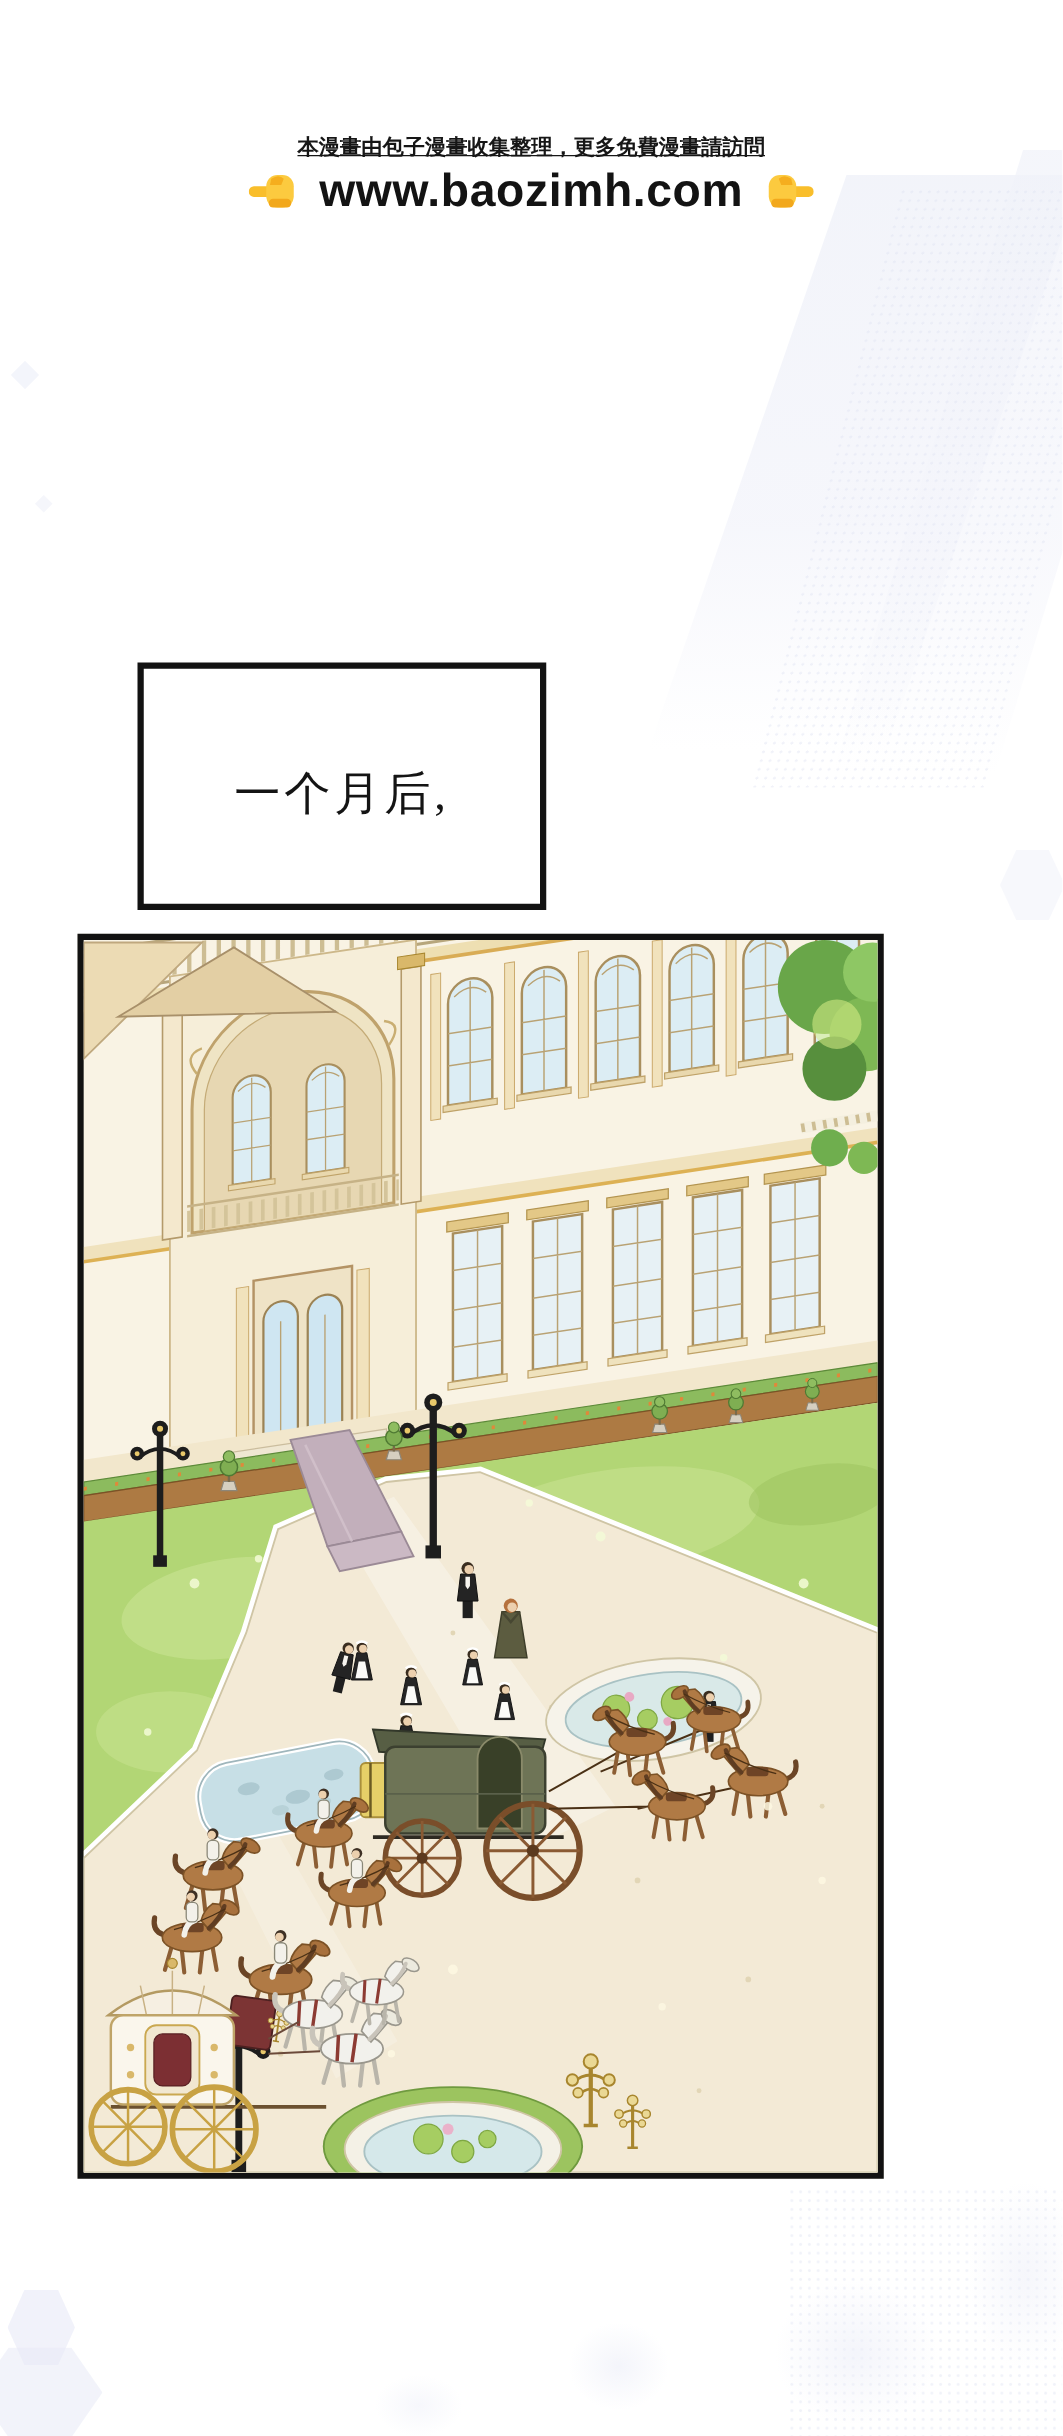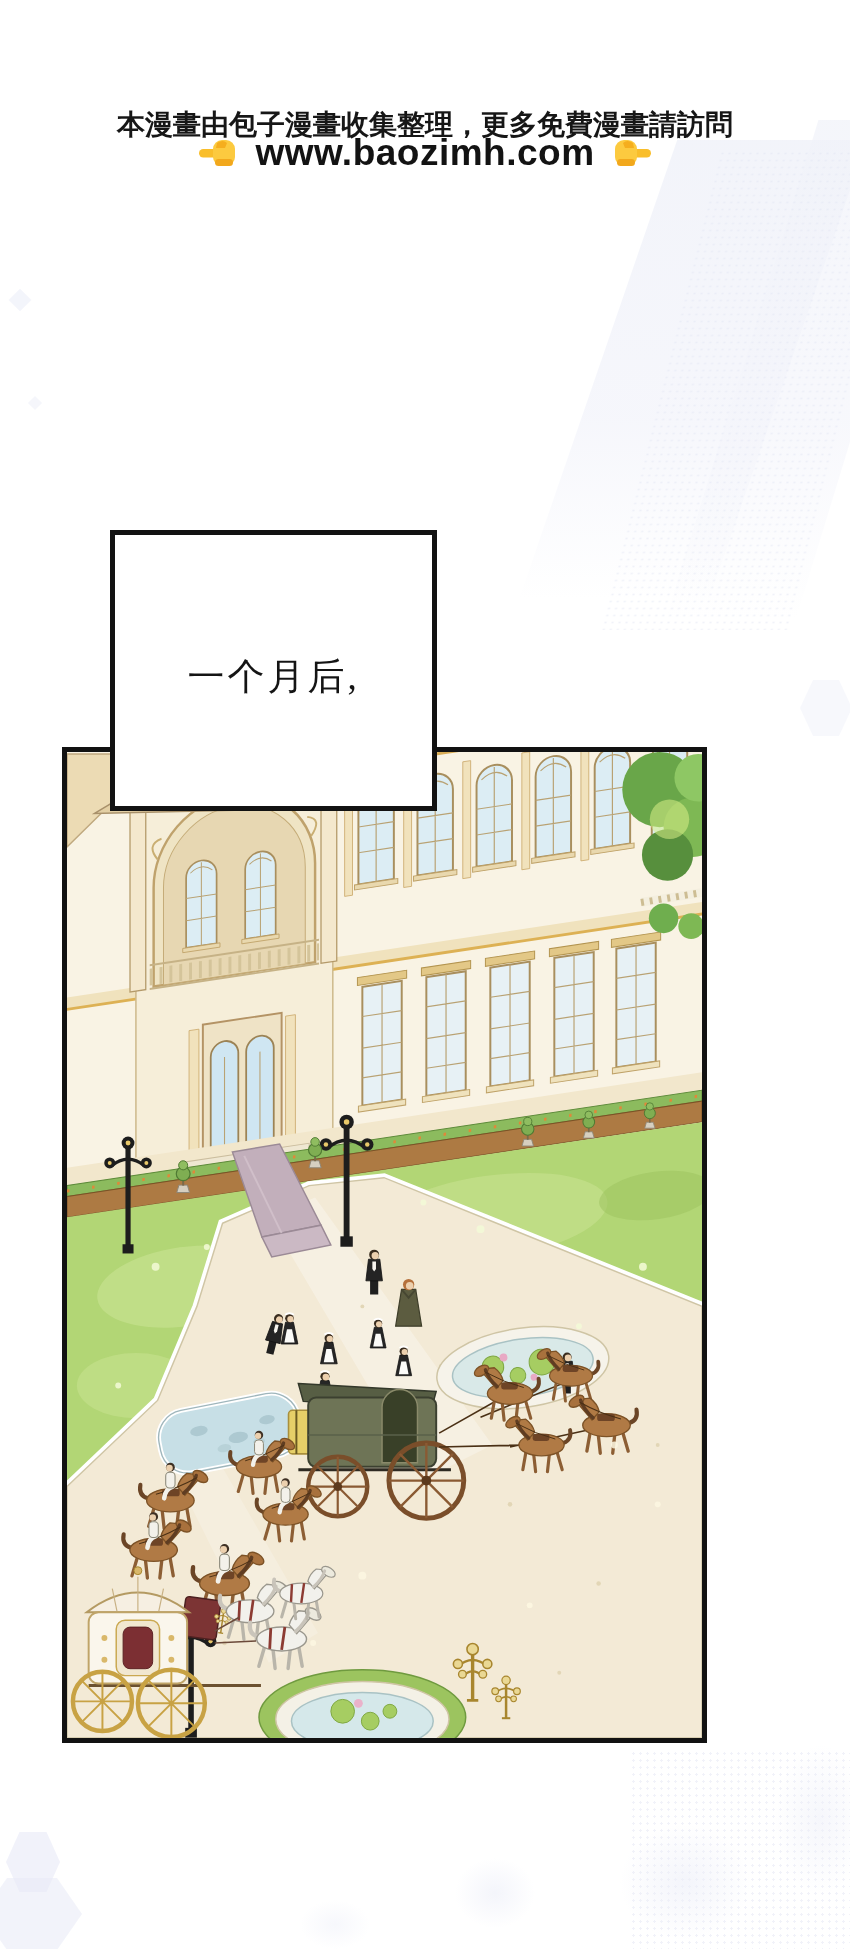--- a/index.html
+++ b/index.html
@@ -10,26 +10,26 @@
   .streak{background:linear-gradient(180deg,#f0f2f9 0%,#f4f5fb 60%,rgba(244,245,251,0) 100%);}
   .hex{background:#e7eaf6;clip-path:polygon(25% 0,75% 0,100% 50%,75% 100%,25% 100%,0 50%);}
   .diamond{background:#e9ecf7;transform:rotate(45deg);}
   .blob{background:radial-gradient(closest-side,#eceef8,rgba(236,238,248,0));border-radius:50%;}
   .speckle{background-image:radial-gradient(#dfe3f2 1px,transparent 1.2px);background-size:7px 7px;opacity:.45;}
   
   .logo-row{position:absolute;left:0;top:20px;width:850px;display:flex;justify-content:center;align-items:center;gap:12px;}
   .logo-box{width:70px;height:70px;border-radius:16px;background:#FFD215;display:flex;align-items:center;justify-content:center;}
   .logo-title{font-size:31px;font-weight:bold;color:#111;letter-spacing:2px;}
   .notice{position:absolute;left:0;top:106px;width:850px;text-align:center;
-          font-size:28px;font-weight:bold;color:#161616;letter-spacing:0;}
+          font-size:17px;font-weight:bold;color:#161616;letter-spacing:0;text-decoration:underline;}
   .url-row{position:absolute;left:0;top:132px;width:850px;display:flex;justify-content:center;align-items:center;gap:14px;}
   .url-text{font-size:37px;font-weight:bold;color:#131313;letter-spacing:.5px;}
   .hand{width:42px;height:32px;}
   
-  .caption-box{position:absolute;left:110px;top:530px;width:327px;height:281px;background:#ffffff;
+  .caption-box{position:absolute;left:110px;top:530px;width:327px;height:198px;background:#ffffff;
                border:5px solid #121212;box-sizing:border-box;z-index:5;
                display:flex;align-items:center;justify-content:center;}
   .caption-text{font-family:"Liberation Serif","DejaVu Serif",serif;font-size:37px;color:#141414;
                 letter-spacing:3px;margin-top:12px;}
   
   .panel{position:absolute;left:62px;top:747px;width:645px;height:996px;border:5px solid #121212;
          box-sizing:border-box;background:#f8f1e2;z-index:2;}
   .panel svg{display:block;width:100%;height:100%;}
 </style>
 </head>

